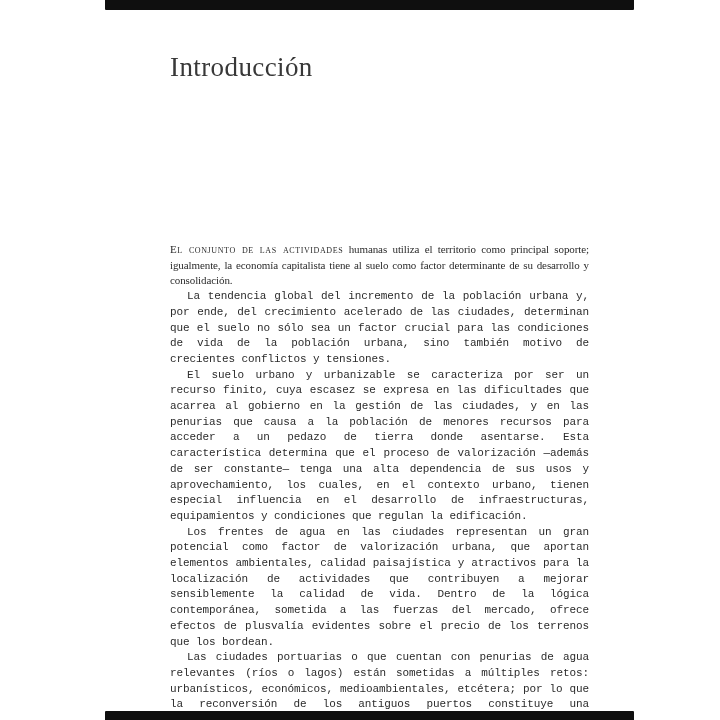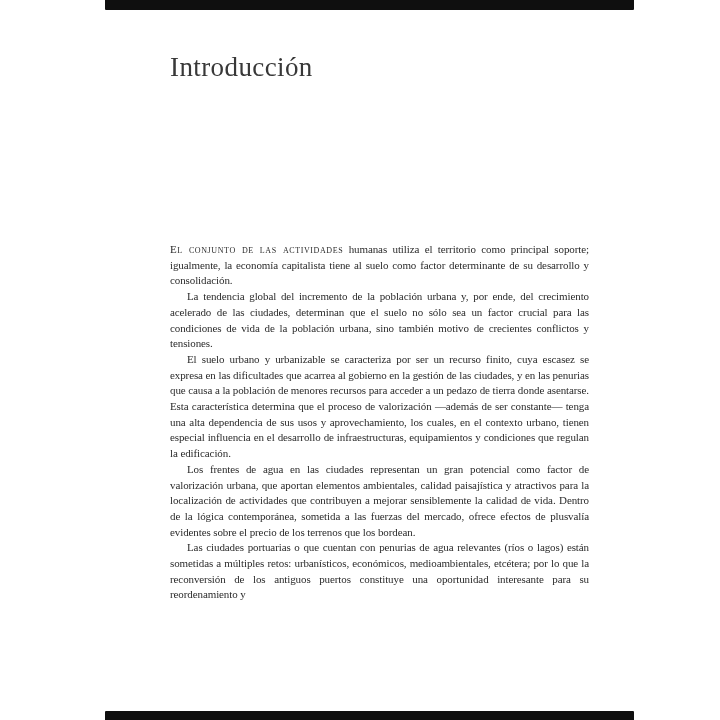--- a/index.html
+++ b/index.html
@@ -45,21 +45,21 @@
     width: 419px;
     font-size: 11px;
     line-height: 15.7px;
     letter-spacing: -0.1px;
     text-align: justify;
     color: var(--ink);
     hyphens: auto;
     -webkit-hyphens: auto;
   }
   .para { text-align: justify; }
-  .para.indent { text-indent: 17px; }
+  .para.indent { text-indent: 17px; font-family: Liberation Mono, monospace; }
   .smallcaps {
     font-variant: small-caps;
     letter-spacing: 0.6px;
   }
 </style>
 </head>
 <body>
 
 <div class="canvas">
   <div class="scan-bar top"></div>

